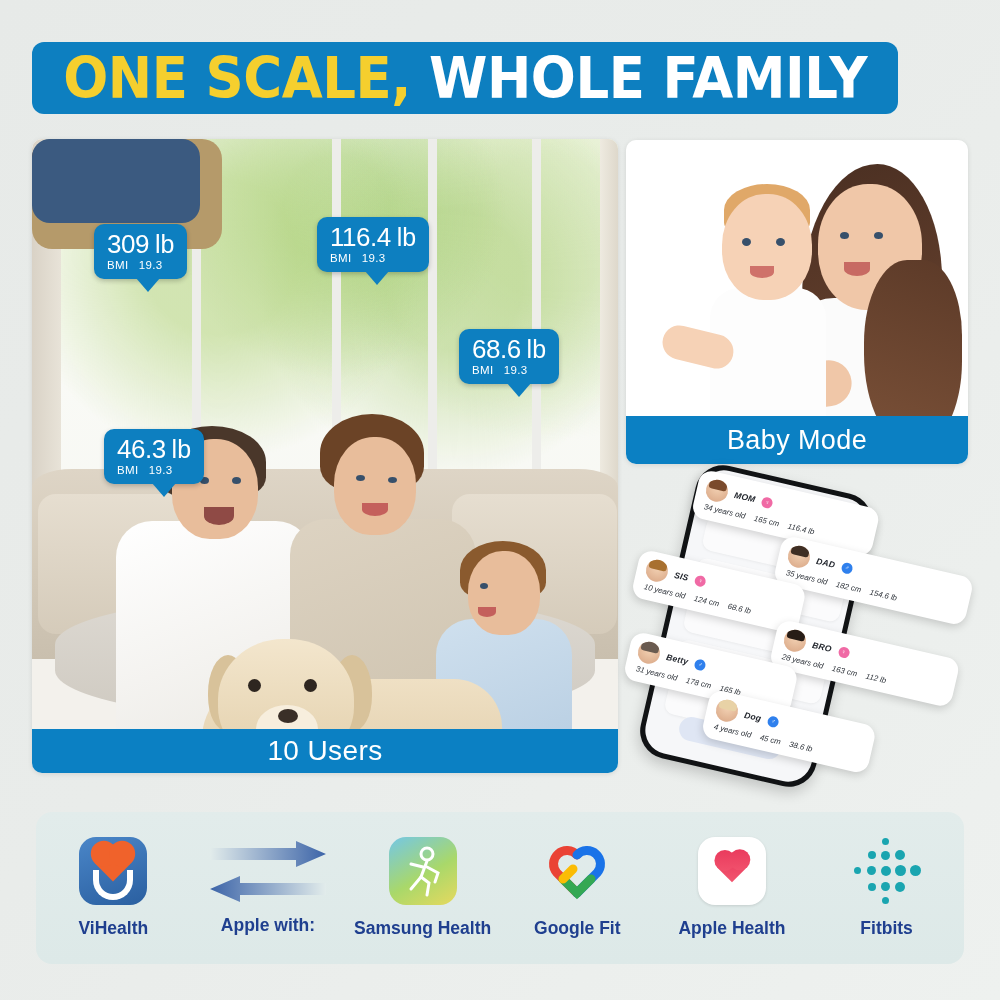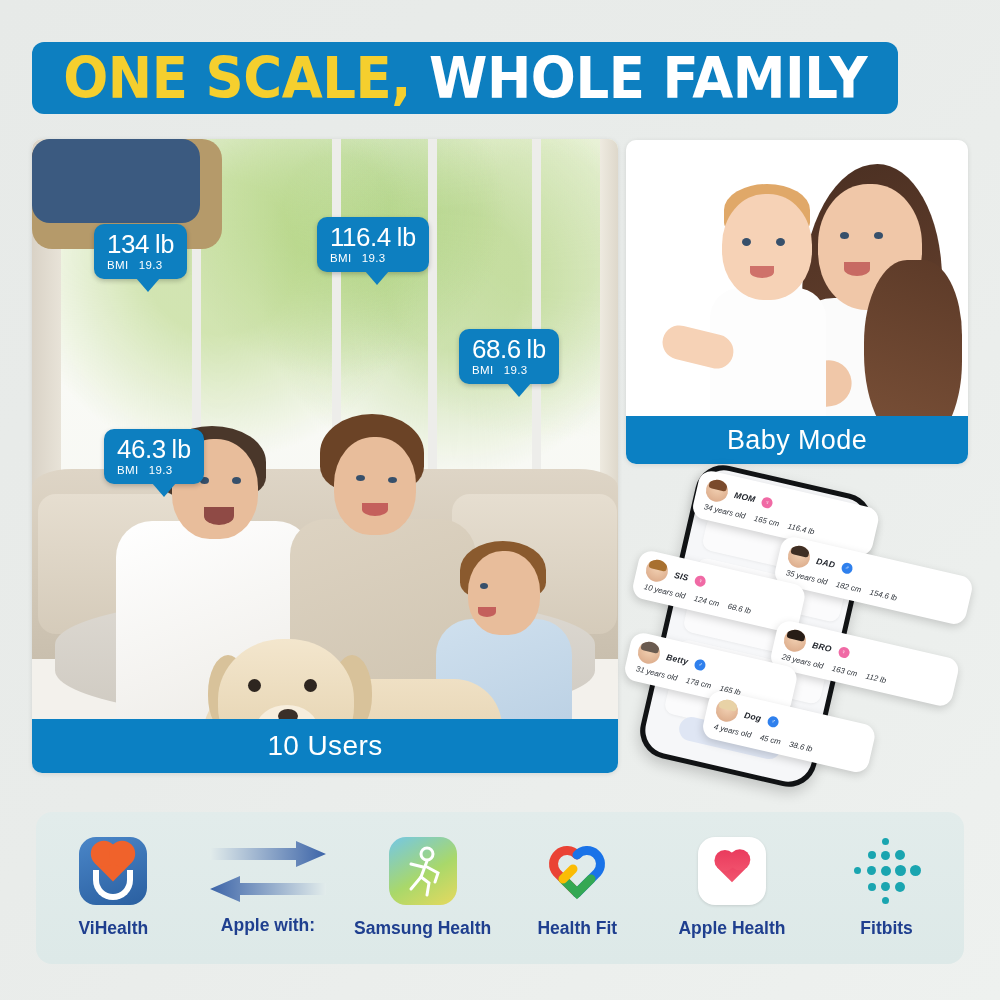--- a/index.html
+++ b/index.html
@@ -36,21 +36,21 @@
   }
   #family-panel { left: 32px; top: 139px; width: 586px; height: 634px; }
   #baby-panel   { left: 626px; top: 140px; width: 342px; height: 324px; }
 
   .caption-bar {
     position: absolute; left: 0; bottom: 0; width: 100%;
     background: #0b80c3; color: #fff;
     display: flex; align-items: center; justify-content: center;
     font-size: 27px; letter-spacing: 0.4px;
   }
-  #family-panel .caption-bar { height: 54px; font-size: 28px; }
+  #family-panel .caption-bar { height: 44px; font-size: 28px; }
   #baby-panel   .caption-bar { height: 48px; }
 
   
   .scene { position: absolute; inset: 0; background: #f3f1ec; }
   .window-wall {
     position: absolute; left: 0; top: 0; width: 100%; height: 62%;
     background:
       radial-gradient(circle at 32% 30%, rgba(176,210,120,0.55) 0 16%, rgba(255,255,255,0) 42%),
       radial-gradient(circle at 52% 18%, rgba(150,198,96,0.45) 0 12%, rgba(255,255,255,0) 38%),
       radial-gradient(circle at 72% 36%, rgba(168,205,116,0.5) 0 14%, rgba(255,255,255,0) 40%),
@@ -306,21 +306,21 @@
         <div class="dog-eye" style="left:216px"></div>
         <div class="dog-eye" style="left:272px"></div>
         <div class="dog-snout"></div>
         <div class="dog-nose"></div>
         <div class="dog-tongue"></div>
       </div>
     </div>
 
     <div class="badge" style="left:62px; top:85px;">
       <div class="badge-row">
-        <span class="badge-weight">134</span>
+        <span class="badge-weight">309</span>
         <span class="badge-unit">lb</span>
       </div>
       <div class="badge-sub">
         <span>BMI</span>
         <span>19.3</span>
       </div>
       <div class="badge-tip" style="left:42px;"></div>
     </div>
 
     <div class="badge" style="left:285px; top:78px;">
@@ -550,21 +550,21 @@
 
     <div class="logo-item">
       <div class="logo-box">
         <svg width="68" height="68" viewBox="0 0 68 68">
           <path d="M34 56 L14 36 A13 13 0 0 1 34 18" fill="none" stroke="#ea4335" stroke-width="9" stroke-linecap="round"></path>
           <path d="M34 18 A13 13 0 0 1 54 36 L34 56" fill="none" stroke="#1a73e8" stroke-width="9" stroke-linecap="round"></path>
           <path d="M20 42 L34 56 L48 42" fill="none" stroke="#34a853" stroke-width="9" stroke-linecap="round"></path>
           <path d="M20 42 L30 32" fill="none" stroke="#fbbc04" stroke-width="9" stroke-linecap="round"></path>
         </svg>
       </div>
-      <div class="logo-label">Health Fit</div>
+      <div class="logo-label">Google Fit</div>
     </div>
 
     <div class="logo-item">
       <div class="logo-box ah-box">
         <span class="ah-heart"></span>
       </div>
       <div class="logo-label">Apple Health</div>
     </div>
 
     <div class="logo-item">

